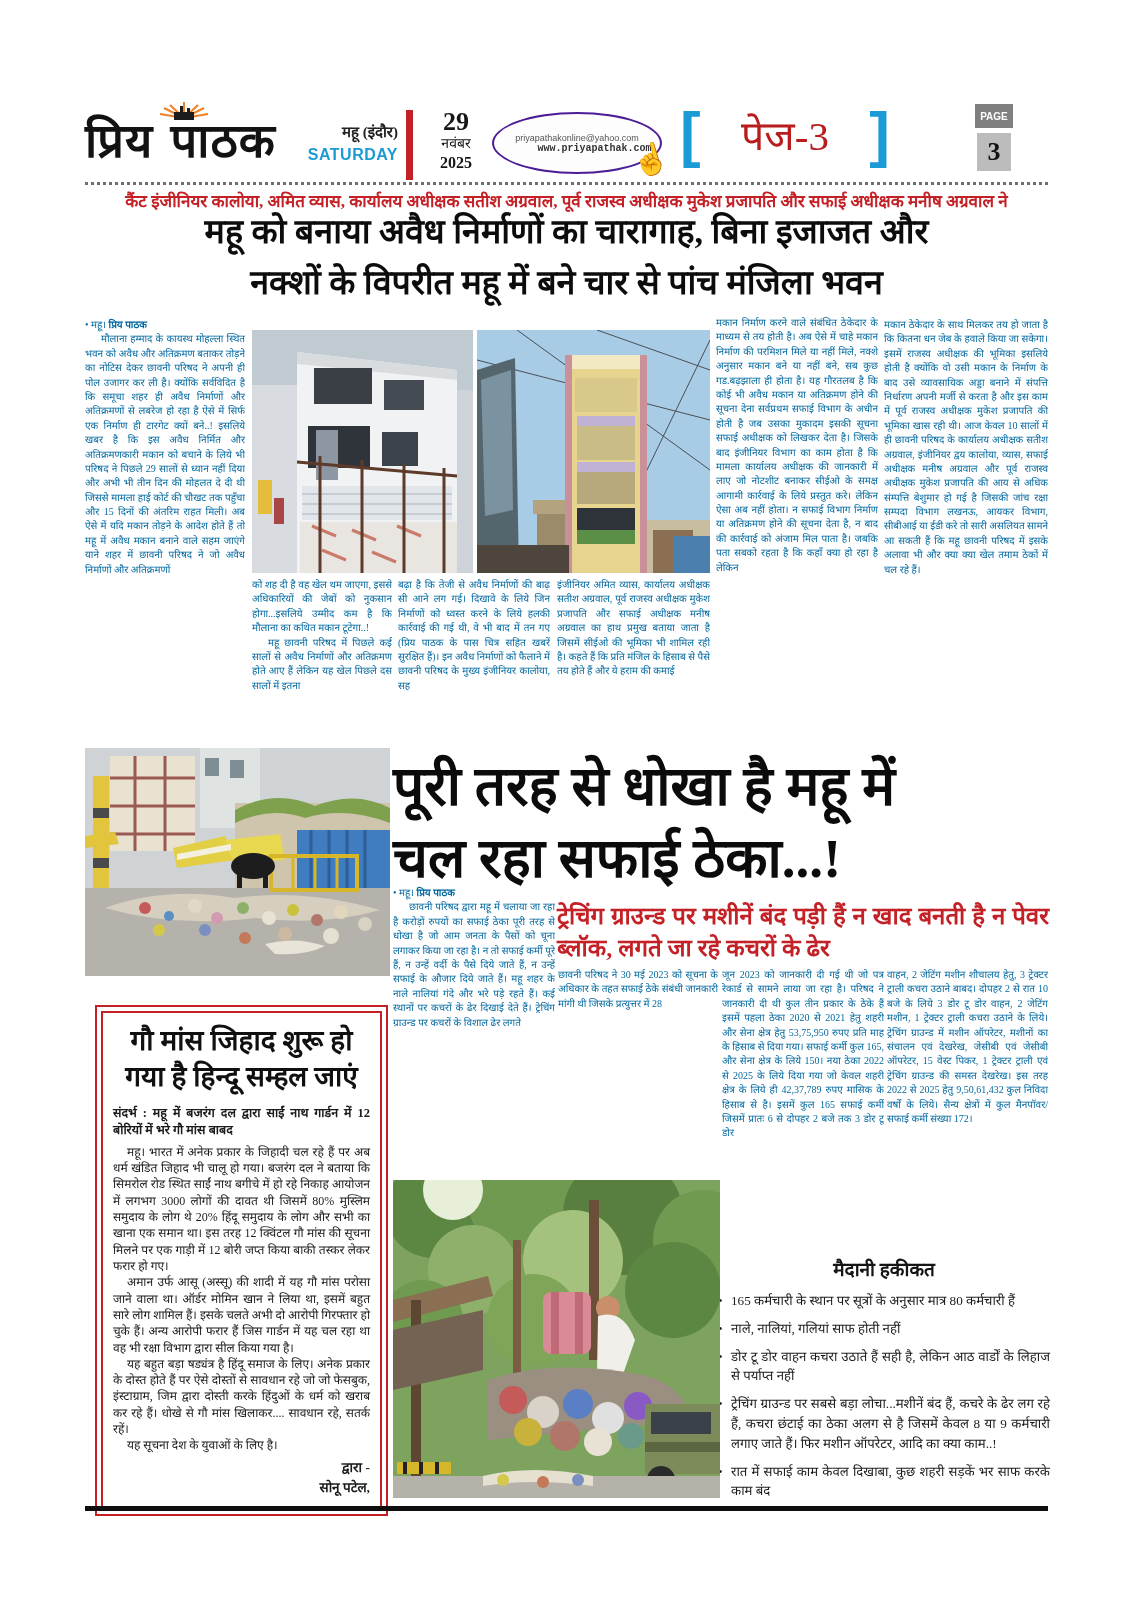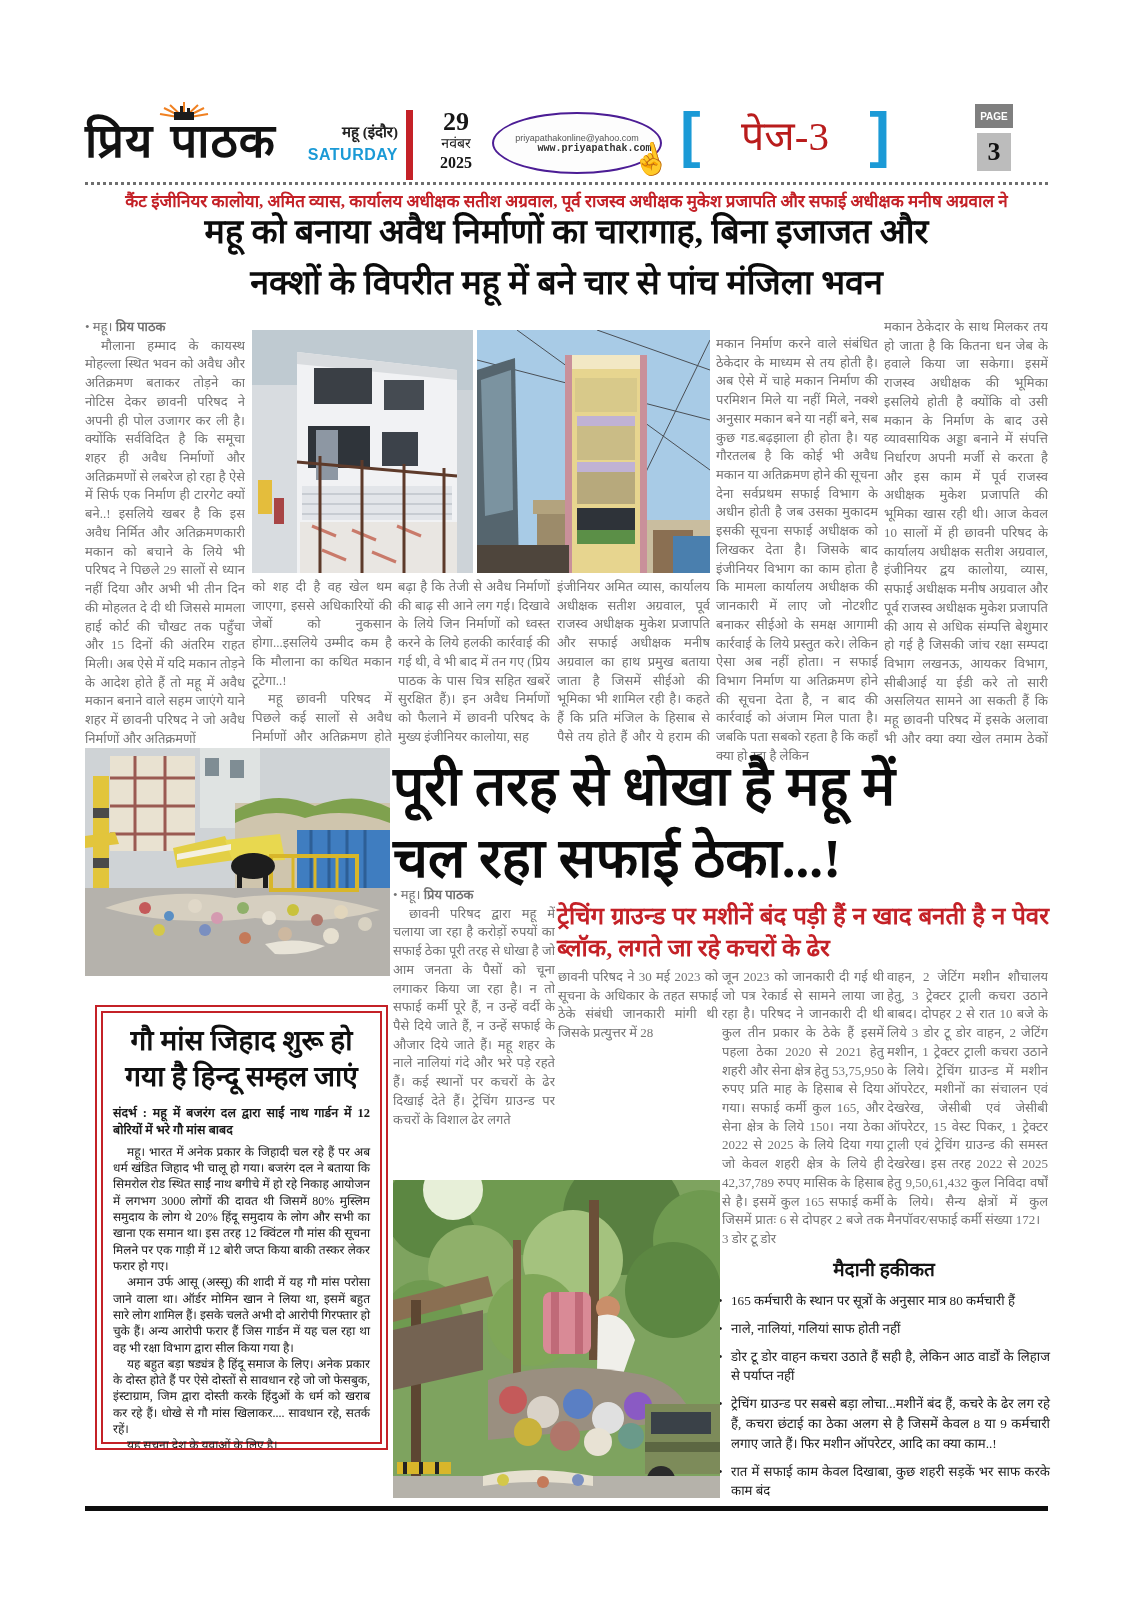--- a/index.html
+++ b/index.html
@@ -30,34 +30,34 @@
   .pagebox{left:975px;top:104px;width:38px;height:24px;background:#7f7f7f;color:#fff;
            font-size:10px;font-weight:bold;display:flex;align-items:center;justify-content:center;
            font-family:"Liberation Sans",sans-serif;}
   .pagenum{left:975px;top:131px;width:38px;height:42px;background:#bcbcbc;color:#111;border:2px solid #fff;
            box-sizing:border-box;font-size:26px;font-weight:bold;display:flex;align-items:center;justify-content:center;}
   .dotline{left:85px;top:182px;width:963px;border-top:3px dotted #6e6e6e;}
   
   .kicker{left:85px;top:189px;width:963px;text-align:center;font-size:17px;font-weight:bold;color:#c42127;}
   .h1line{left:85px;width:963px;text-align:center;font-size:34px;font-weight:bold;color:#0c0c0c;line-height:1.2;}
   
-  .bt{font-size:13px;line-height:1.44;text-align:justify;overflow:hidden;color:#737373;}
+  .bt{font-size:10px;line-height:1.44;text-align:justify;overflow:hidden;color:#0369a1;}
   .bt p{margin:0;}
   .bt p + p{text-indent:16px;}
   
   .h2line{left:393px;width:655px;font-size:55px;font-weight:bold;color:#0b0b0b;line-height:1.28;}
   .sub2{left:557px;top:900px;width:492px;font-size:24px;font-weight:bold;color:#c42127;
         line-height:1.35;text-align:justify;}
   .factshead{left:720px;top:1256px;width:328px;text-align:center;font-size:19px;font-weight:bold;color:#151515;}
   .facts{left:718px;top:1283px;width:332px;margin:0;padding:0;}
   .facts li{list-style:none;position:relative;padding-left:13px;font-size:13.2px;line-height:1.5;
             text-align:justify;margin-bottom:3px;color:#1c1c1c;margin-top:8px;}
   .facts li::before{content:"\2022";position:absolute;left:0;top:0;}
   
-  .gobox{left:95px;top:1005px;width:293px;height:445px;box-sizing:border-box;
+  .gobox{left:95px;top:1005px;width:293px;height:511px;box-sizing:border-box;
          border:2px solid #c42127;box-shadow:inset 0 0 0 4px #fff,inset 0 0 0 6px #c42127;
          padding:16px 16px 10px;background:#fff;overflow:hidden;}
   .box-h{font-size:28px;font-weight:bold;text-align:center;line-height:1.3;color:#101010;}
   .box-ref{font-weight:bold;font-size:12.5px;margin:9px 0 4px;line-height:1.4;text-align:justify;}
   .box-p{font-size:12px;line-height:1.36;text-align:justify;margin:0;text-indent:14px;}
   .sig{text-align:right;font-weight:bold;font-size:13.5px;line-height:1.5;margin-top:4px;}
   .bottom-rule{left:85px;top:1506px;width:963px;border-top:5px solid #0e0e0e;}
   .photo{overflow:hidden;background:#cfd5d9;}
   .photo svg{display:block;width:100%;height:100%;}
 </style>
@@ -183,21 +183,21 @@
   <div class="abs bt" style="left:252px;top:578px;width:140px;height:168px;">
     <p>को शह दी है वह खेल थम जाएगा, इससे अधिकारियों की जेबों को नुकसान होगा...इसलिये उम्मीद कम है कि मौलाना का कथित मकान टूटेगा..!</p>
     <p>महू छावनी परिषद में पिछले कई सालों से अवैध निर्माणों और अतिक्रमण होते आए हैं लेकिन यह खेल पिछले दस सालों में इतना</p>
   </div>
   <div class="abs bt" style="left:398px;top:578px;width:152px;height:168px;">
     <p>बढ़ा है कि तेजी से अवैध निर्माणों की बाढ़ सी आने लग गई। दिखावे के लिये जिन निर्माणों को ध्वस्त करने के लिये हलकी कार्रवाई की गई थी, वे भी बाद में तन गए (प्रिय पाठक के पास चित्र सहित खबरें सुरक्षित हैं)। इन अवैध निर्माणों को फैलाने में छावनी परिषद के मुख्य इंजीनियर कालोया, सह</p>
   </div>
   <div class="abs bt" style="left:557px;top:578px;width:153px;height:168px;">
     <p>इंजीनियर अमित व्यास, कार्यालय अधीक्षक सतीश अग्रवाल, पूर्व राजस्व अधीक्षक मुकेश प्रजापति और सफाई अधीक्षक मनीष अग्रवाल का हाथ प्रमुख बताया जाता है जिसमें सीईओ की भूमिका भी शामिल रही है। कहते हैं कि प्रति मंजिल के हिसाब से पैसे तय होते हैं और ये हराम की कमाई</p>
   </div>
-  <div class="abs bt" style="left:716px;top:335px;width:162px;height:428px;">
+  <div class="abs bt" style="left:716px;top:316px;width:162px;height:428px;">
     <p>मकान निर्माण करने वाले संबंधित ठेकेदार के माध्यम से तय होती है। अब ऐसे में चाहे मकान निर्माण की परमिशन मिले या नहीं मिले, नक्शे अनुसार मकान बने या नहीं बने, सब कुछ गड.बढ़झाला ही होता है। यह गौरतलब है कि कोई भी अवैध मकान या अतिक्रमण होने की सूचना देना सर्वप्रथम सफाई विभाग के अधीन होती है जब उसका मुकादम इसकी सूचना सफाई अधीक्षक को लिखकर देता है। जिसके बाद इंजीनियर विभाग का काम होता है कि मामला कार्यालय अधीक्षक की जानकारी में लाए जो नोटशीट बनाकर सीईओ के समक्ष आगामी कार्रवाई के लिये प्रस्तुत करे। लेकिन ऐसा अब नहीं होता। न सफाई विभाग निर्माण या अतिक्रमण होने की सूचना देता है, न बाद की कार्रवाई को अंजाम मिल पाता है। जबकि पता सबको रहता है कि कहाँ क्या हो रहा है लेकिन</p>
   </div>
   <div class="abs bt" style="left:884px;top:318px;width:164px;height:428px;">
     <p>मकान ठेकेदार के साथ मिलकर तय हो जाता है कि कितना धन जेब के हवाले किया जा सकेगा। इसमें राजस्व अधीक्षक की भूमिका इसलिये होती है क्योंकि वो उसी मकान के निर्माण के बाद उसे व्यावसायिक अड्डा बनाने में संपत्ति निर्धारण अपनी मर्जी से करता है और इस काम में पूर्व राजस्व अधीक्षक मुकेश प्रजापति की भूमिका खास रही थी। आज केवल 10 सालों में ही छावनी परिषद के कार्यालय अधीक्षक सतीश अग्रवाल, इंजीनियर द्वय कालोया, व्यास, सफाई अधीक्षक मनीष अग्रवाल और पूर्व राजस्व अधीक्षक मुकेश प्रजापति की आय से अधिक संम्पत्ति बेशुमार हो गई है जिसकी जांच रक्षा सम्पदा विभाग लखनऊ, आयकर विभाग, सीबीआई या ईडी करे तो सारी असलियत सामने आ सकती हैं कि महू छावनी परिषद में इसके अलावा भी और क्या क्या खेल तमाम ठेकों में चल रहे हैं।</p>
   </div>
 
   <div class="abs photo" style="left:85px;top:748px;width:305px;height:228px;">
     <svg viewBox="0 0 305 228" preserveAspectRatio="none">
       <rect width="305" height="228" fill="#cfd3d6"></rect>
       <rect x="25" y="8" width="85" height="95" fill="#e9e2d1"></rect>

